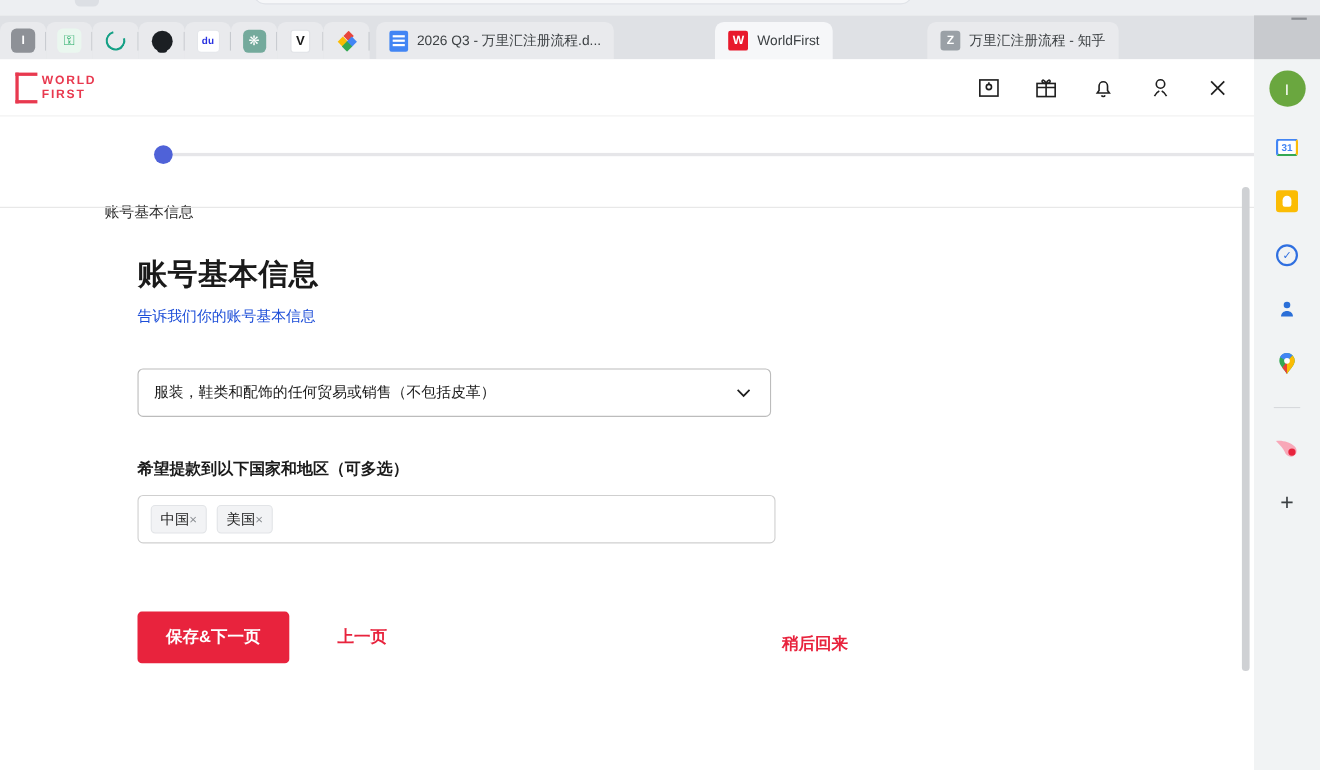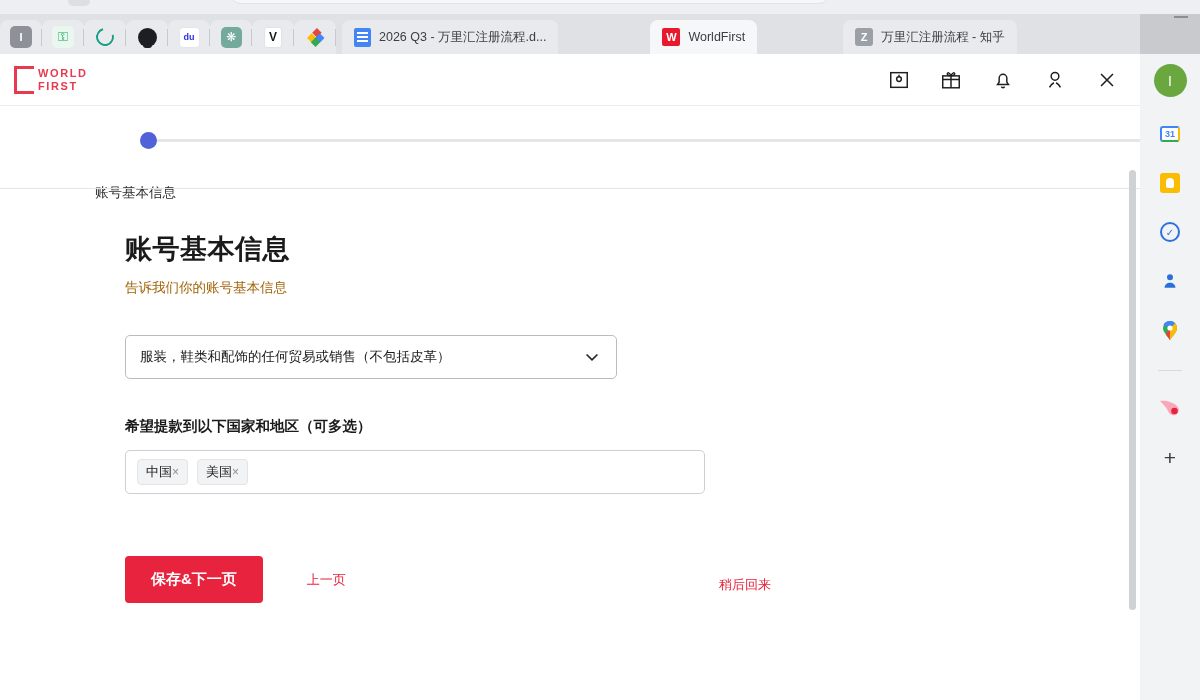--- a/index.html
+++ b/index.html
@@ -130,26 +130,26 @@
     position: absolute; left: 95px; top: 78px; font-size: 13.5px; color: #2b2b2b;
     white-space: nowrap;
   }
   .stepbar-divider {
     position: absolute; left: 0; right: 0; top: 134px; height: 1px;
     background: #e6e6e6;
   }
 
   .content { position: relative; padding: 45px 0 0 125px; }
   .title { font-size: 27px; font-weight: bold; color: #1a1a1a; letter-spacing: 0.5px; }
-  .subtitle { margin-top: 12px; font-size: 13.5px; color: #a16207; }
+  .subtitle { margin-top: 12px; font-size: 13.5px; color: #1d4ed8; }
 
   .field { margin-top: 38px; }
   .field-label { font-size: 14.5px; font-weight: bold; color: #1a1a1a; }
   .select-box {
-    margin-top: 14px; width: 492px; height: 44px;
+    margin-top: 14px; width: 576px; height: 44px;
     border: 1px solid #bcbcbc; border-radius: 5px;
     display: flex; align-items: center; padding: 0 14px;
     font-size: 13.5px; color: #1a1a1a; background: #fff; cursor: pointer;
   }
   .select-box .chev { margin-left: auto; display: flex; }
   .tags-box {
     margin-top: 14px; width: 580px; height: 44px;
     border: 1px solid #cfcfcf; border-radius: 5px;
     display: flex; align-items: center; gap: 9px; padding: 0 11px;
     background: #fff; cursor: text;
@@ -161,22 +161,22 @@
   }
   .tag .x { color: #8a8d92; font-size: 12px; cursor: pointer; }
 
   .actions { margin-top: 62px; display: flex; align-items: center; width: 646px; }
   .btn-primary {
     background: #e8233d; color: #fff; font-size: 15px; font-weight: bold;
     border: none; border-radius: 4px; padding: 14px 26px; cursor: pointer;
     font-family: inherit;
   }
   .btn-link {
-    background: none; border: none; color: #e8233d; font-size: 13px;
-    font-weight: normal; cursor: pointer; font-family: inherit;
+    background: none; border: none; color: #e8233d; font-size: 15px;
+    font-weight: bold; cursor: pointer; font-family: inherit;
   }
   .btn-prev { margin-left: 44px; }
   .btn-later { margin-left: auto; margin-top: 11px; }
 
   .content-scrollbar {
     position: absolute; right: 4px; top: 116px; width: 7px; height: 440px;
     background: #cfd1d4; border-radius: 4px;
   }
 
   

